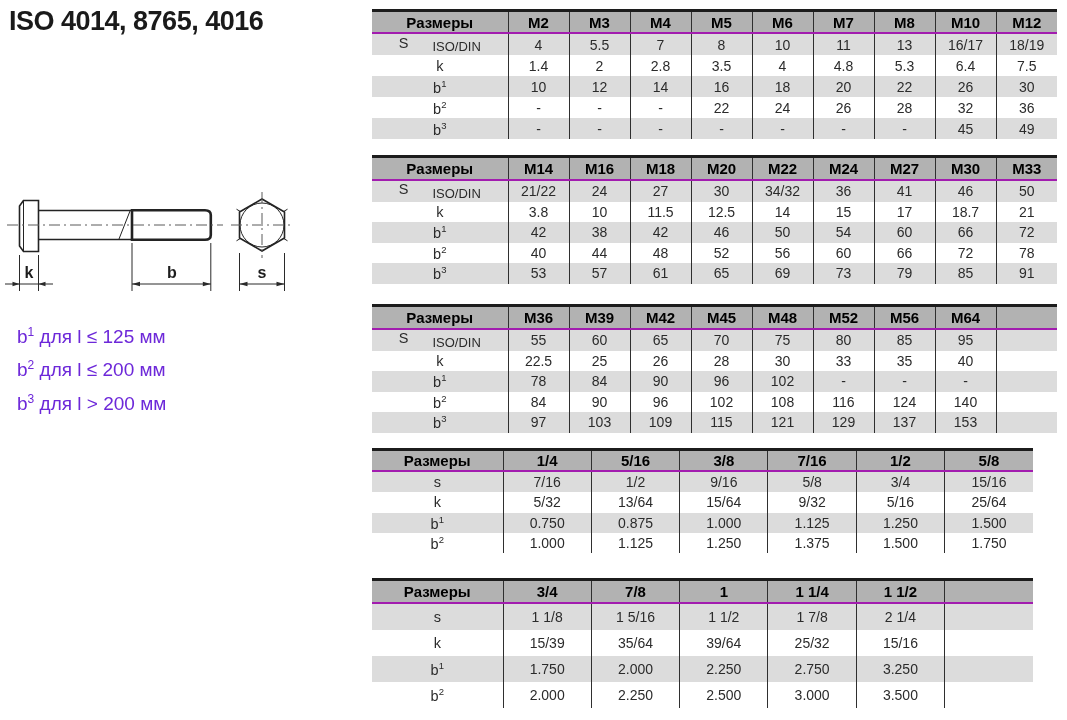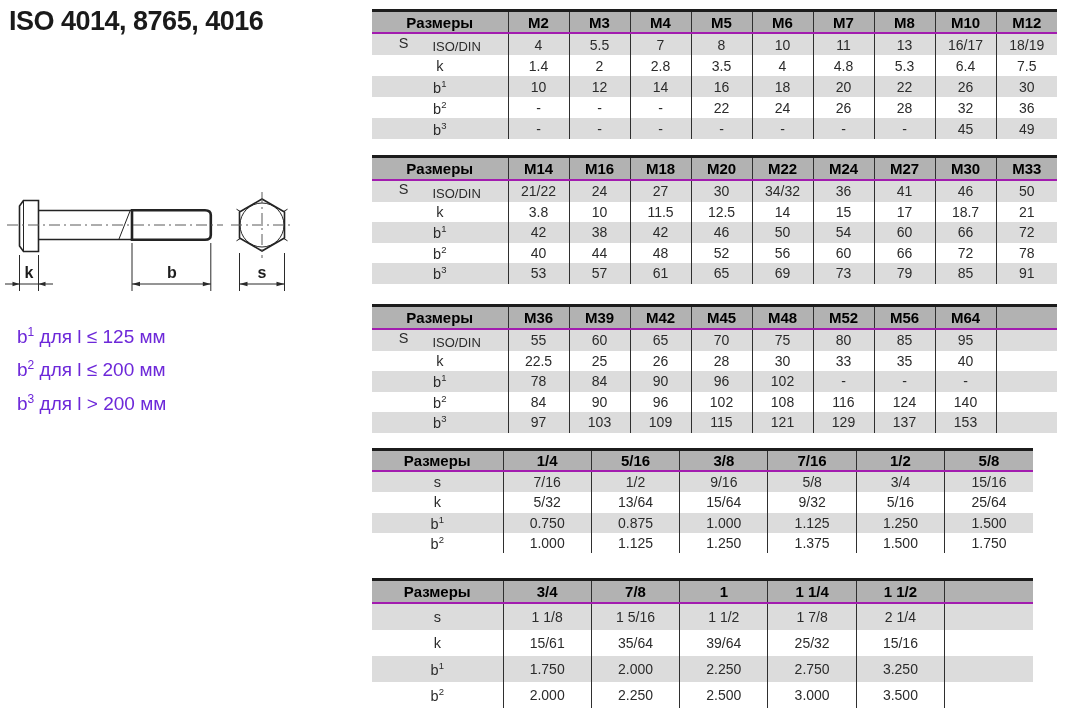--- a/index.html
+++ b/index.html
@@ -480,21 +480,21 @@
             <td class="rowlabel">s</td>
             <td class="sep">1 1/8</td>
             <td class="sep">1 5/16</td>
             <td class="sep">1 1/2</td>
             <td class="sep">1 7/8</td>
             <td class="sep">2 1/4</td>
             <td class="sep"></td>
           </tr>
           <tr>
             <td class="rowlabel">k</td>
-            <td class="sep">15/61</td>
+            <td class="sep">15/39</td>
             <td class="sep">35/64</td>
             <td class="sep">39/64</td>
             <td class="sep">25/32</td>
             <td class="sep">15/16</td>
             <td class="sep"></td>
           </tr>
           <tr>
             <td class="rowlabel">b<sup>1</sup></td>
             <td class="sep">1.750</td>
             <td class="sep">2.000</td>

